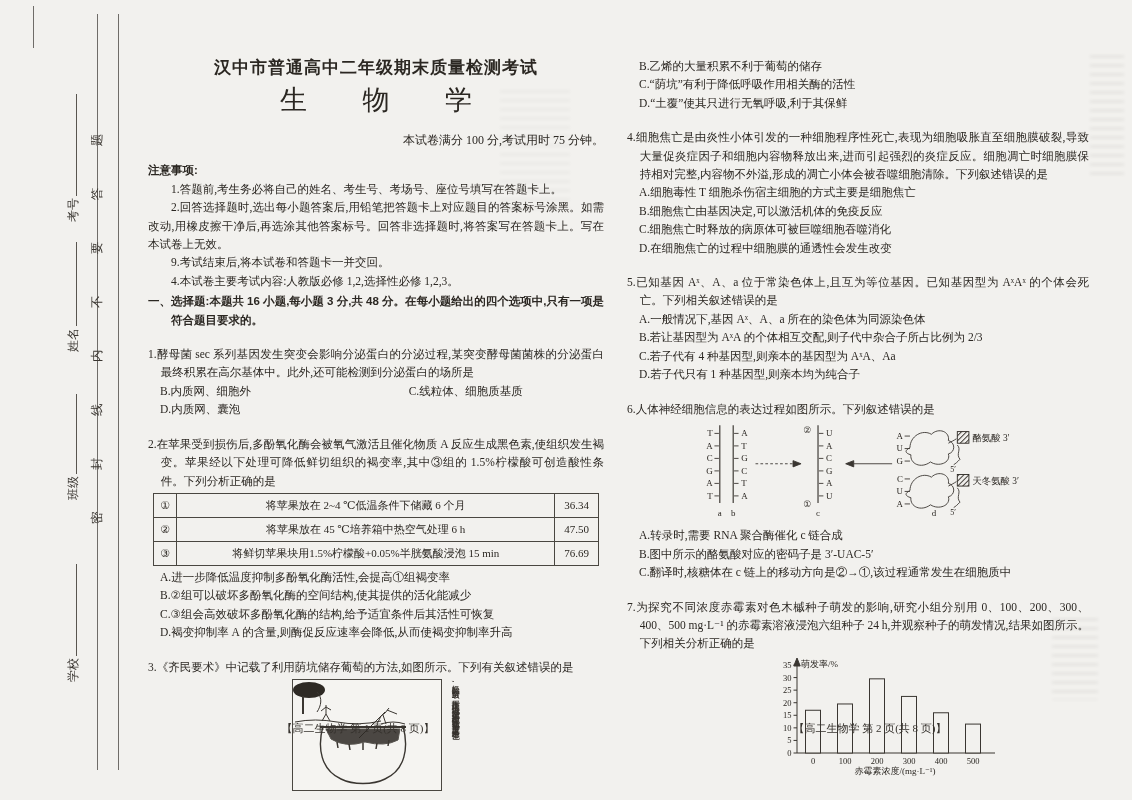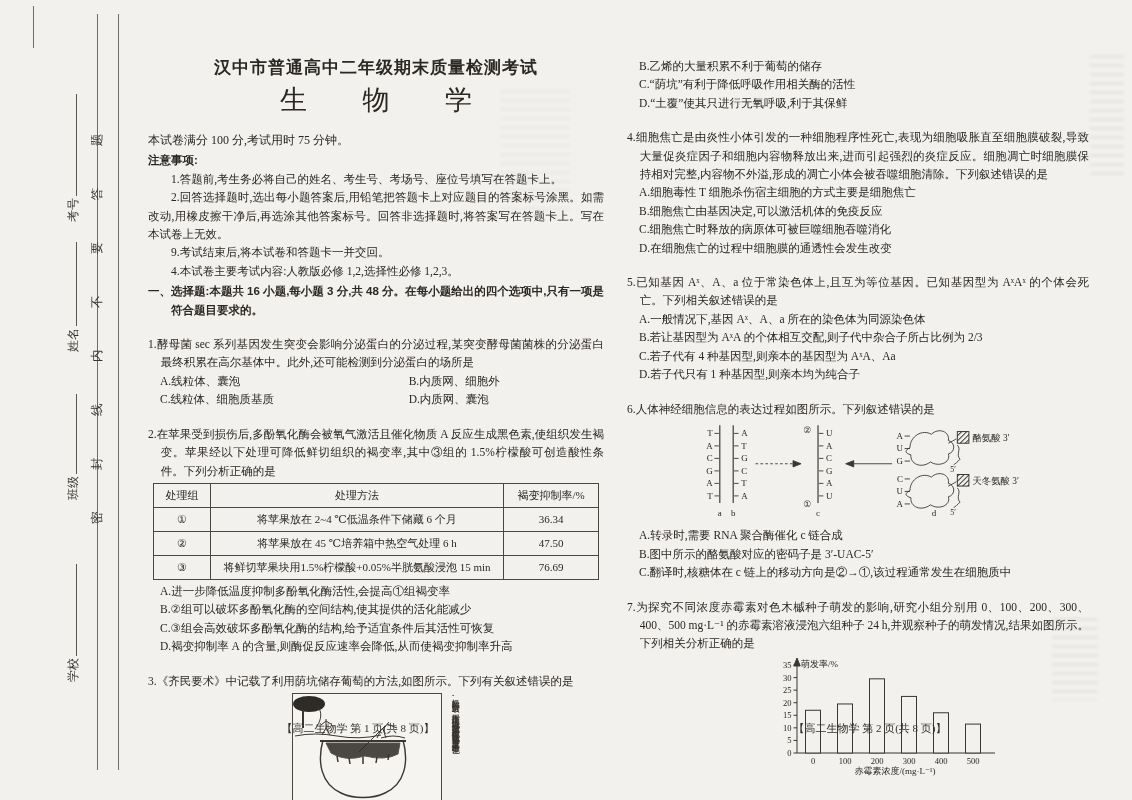--- a/index.html
+++ b/index.html
@@ -20,21 +20,21 @@
   #seal-text{left:89px;top:524px;letter-spacing:19px;font-size:12.5px;font-family:"Liberation Sans","DejaVu Sans",sans-serif}
   
   .page{position:absolute;font-size:11.5px;line-height:18.4px;text-align:justify}
   #page-left{left:148px;top:57px;width:456px}
   #page-right{left:627px;top:57px;width:462px}
   .exam-title{font-size:17px;font-weight:bold;text-align:center;letter-spacing:1px;
               font-family:"Liberation Sans","DejaVu Sans",sans-serif;line-height:22px}
   .subject-title{font-size:27px;font-weight:normal;text-align:center;letter-spacing:24px;
                  padding-left:24px;font-family:"Liberation Sans","DejaVu Sans",sans-serif;
                  line-height:36px;margin-top:3px}
-  .info-line{text-align:left;margin-top:13px;margin-bottom:2px;font-size:12px}
+  .info-line{text-align:right;margin-top:13px;margin-bottom:12px;font-size:12px}
   .notes-title{font-weight:bold;font-family:"Liberation Sans","DejaVu Sans",sans-serif}
   .note{text-indent:2em}
   .sec-head{font-weight:bold;font-family:"Liberation Sans","DejaVu Sans",sans-serif;
             padding-left:2em;text-indent:-2em;margin-top:2px}
   .q{padding-left:1.1em;text-indent:-1.1em;margin-top:16px}
   .opt{margin-left:1.05em;padding-left:1.25em;text-indent:-1.25em}
   .opt-grid{display:grid;grid-template-columns:56% 44%;margin-left:1.05em}
   
   table.qtable{border-collapse:collapse;width:446px;margin:3px 0 2px 5px;
                font-size:11px;text-align:center;line-height:14px}
@@ -84,34 +84,28 @@
   <div class="info-line">本试卷满分 100 分,考试用时 75 分钟。</div>
   <div class="notes-title">注意事项:</div>
   <div class="note">1.答题前,考生务必将自己的姓名、考生号、考场号、座位号填写在答题卡上。</div>
   <div class="note">2.回答选择题时,选出每小题答案后,用铅笔把答题卡上对应题目的答案标号涂黑。如需改动,用橡皮擦干净后,再选涂其他答案标号。回答非选择题时,将答案写在答题卡上。写在本试卷上无效。</div>
   <div class="note">9.考试结束后,将本试卷和答题卡一并交回。</div>
   <div class="note">4.本试卷主要考试内容:人教版必修 1,2,选择性必修 1,2,3。</div>
   <div class="sec-head">一、选择题:本题共 16 小题,每小题 3 分,共 48 分。在每小题给出的四个选项中,只有一项是符合题目要求的。</div>
 
   <div class="q">1.酵母菌 sec 系列基因发生突变会影响分泌蛋白的分泌过程,某突变酵母菌菌株的分泌蛋白最终积累在高尔基体中。此外,还可能检测到分泌蛋白的场所是</div>
   <div class="opt-grid">
-    <span>A.线粒体、囊泡</span>
     <span>B.内质网、细胞外</span>
     <span>C.线粒体、细胞质基质</span>
     <span>D.内质网、囊泡</span>
   </div>
 
   <div class="q">2.在苹果受到损伤后,多酚氧化酶会被氧气激活且催化物质 A 反应生成黑色素,使组织发生褐变。苹果经以下处理可降低鲜切组织的褐变率,其中③组的 1.5%柠檬酸可创造酸性条件。下列分析正确的是</div>
   <table class="qtable">
     <tbody>
-        <tr>
-      <th class="c0">处理组</th>
-      <th>处理方法</th>
-      <th class="c2">褐变抑制率/%</th>
-    </tr>
     <tr>
       <td>①</td>
       <td>将苹果放在 2~4 ℃低温条件下储藏 6 个月</td>
       <td>36.34</td>
     </tr>
     <tr>
       <td>②</td>
       <td>将苹果放在 45 ℃培养箱中热空气处理 6 h</td>
       <td>47.50</td>
     </tr>

